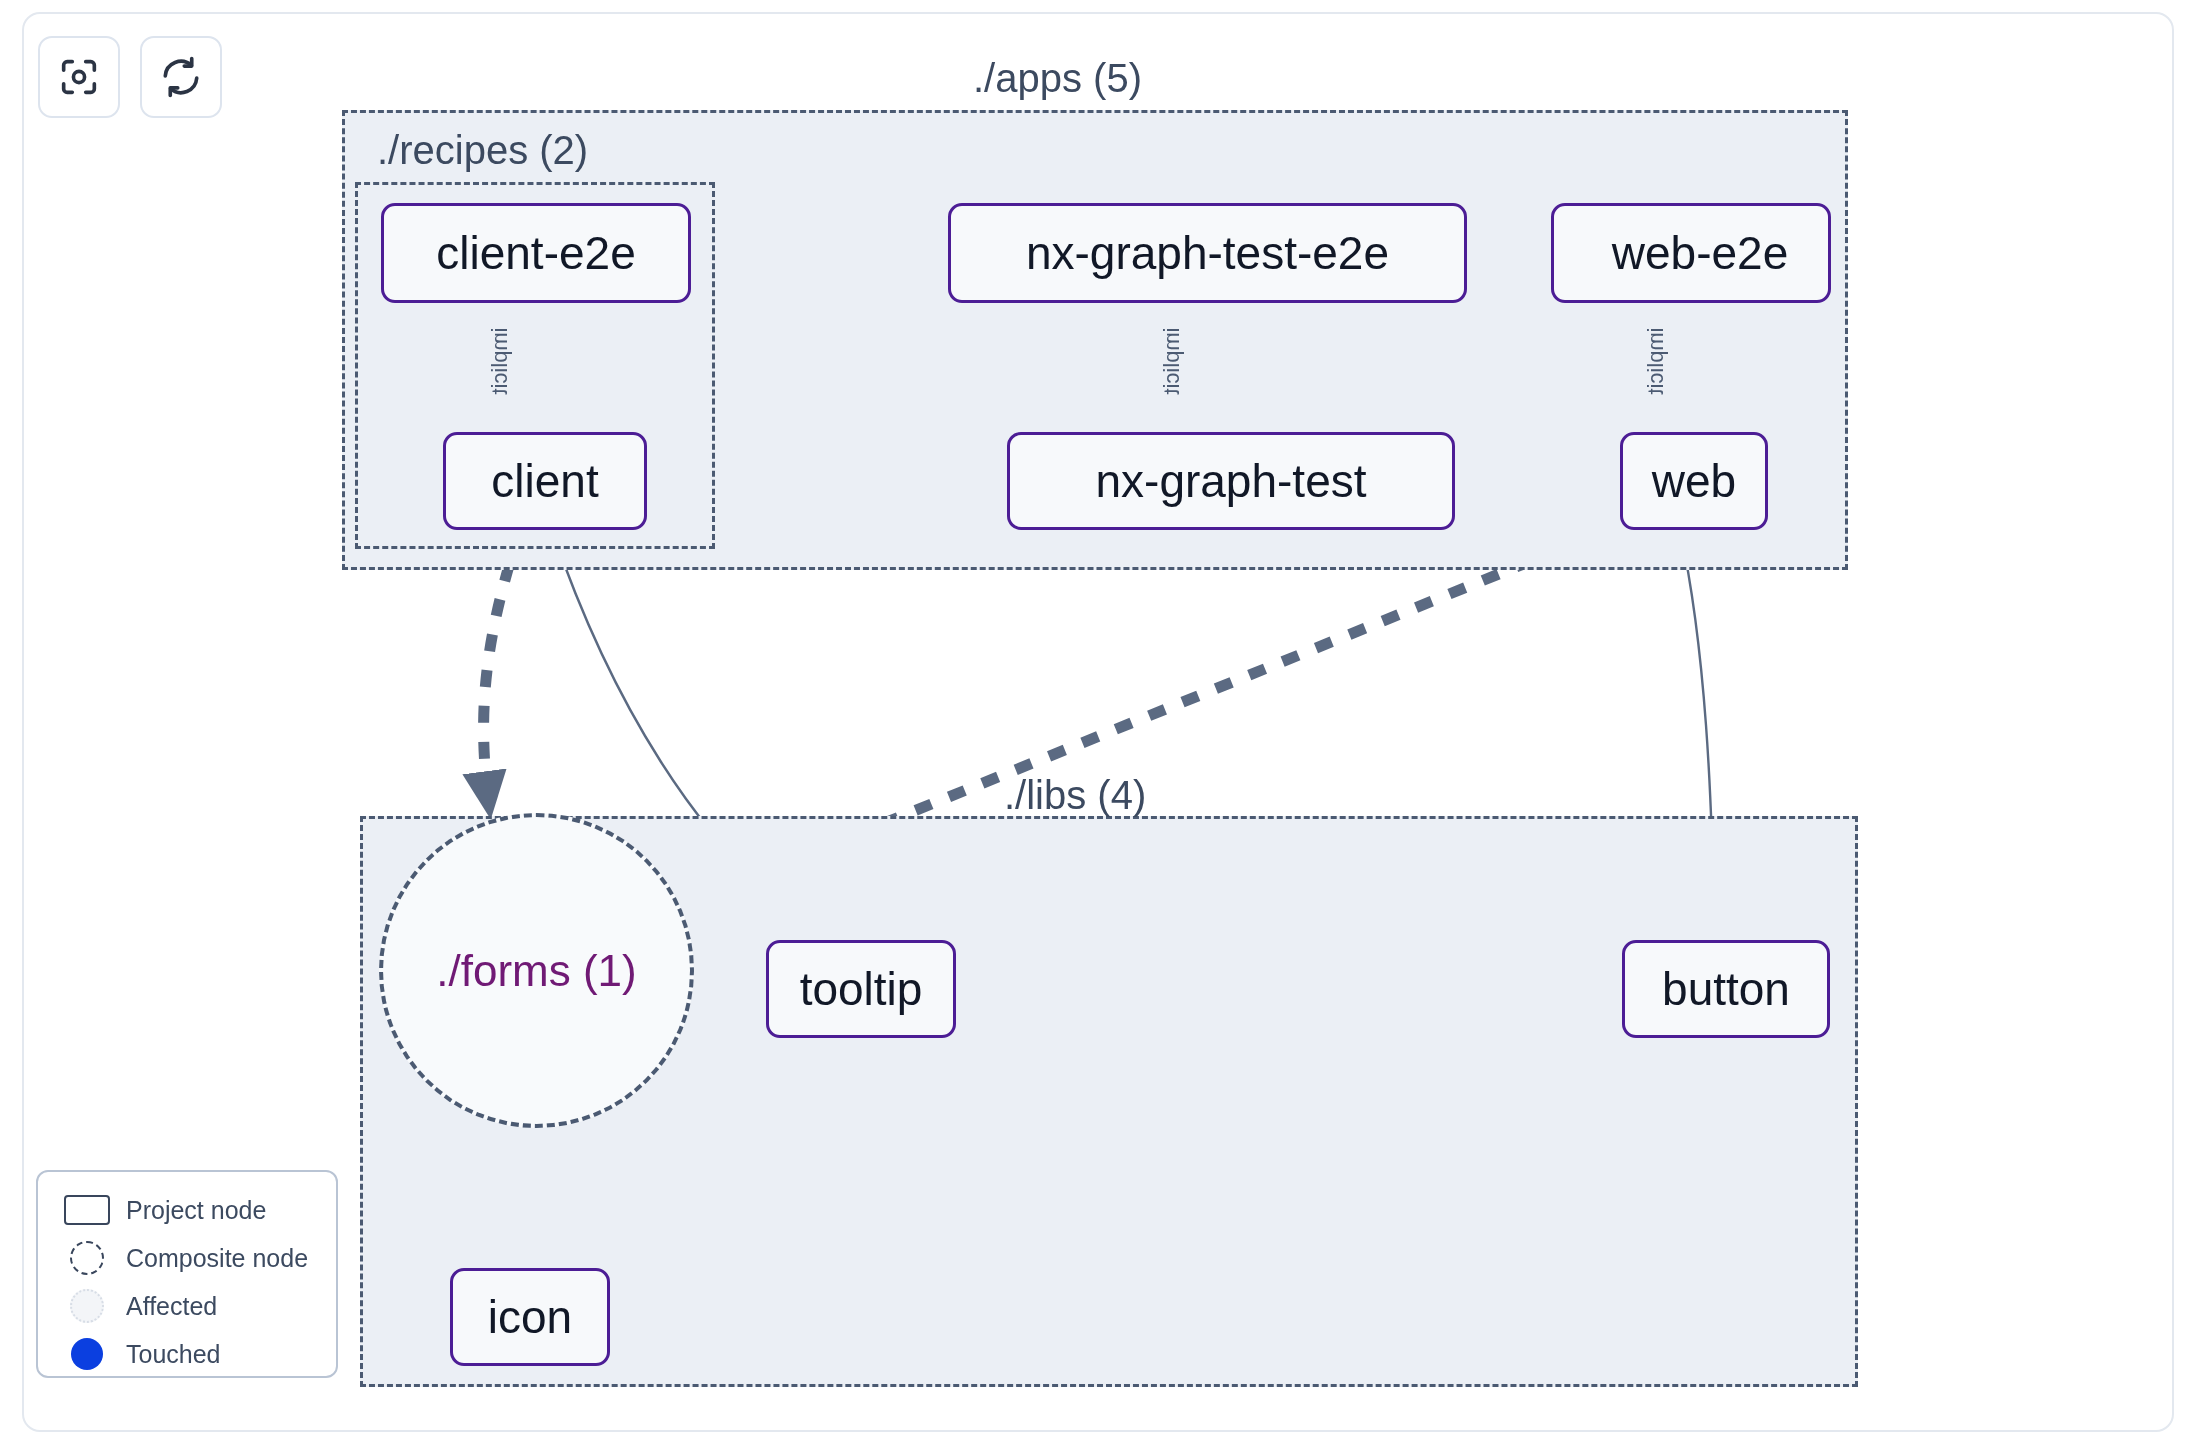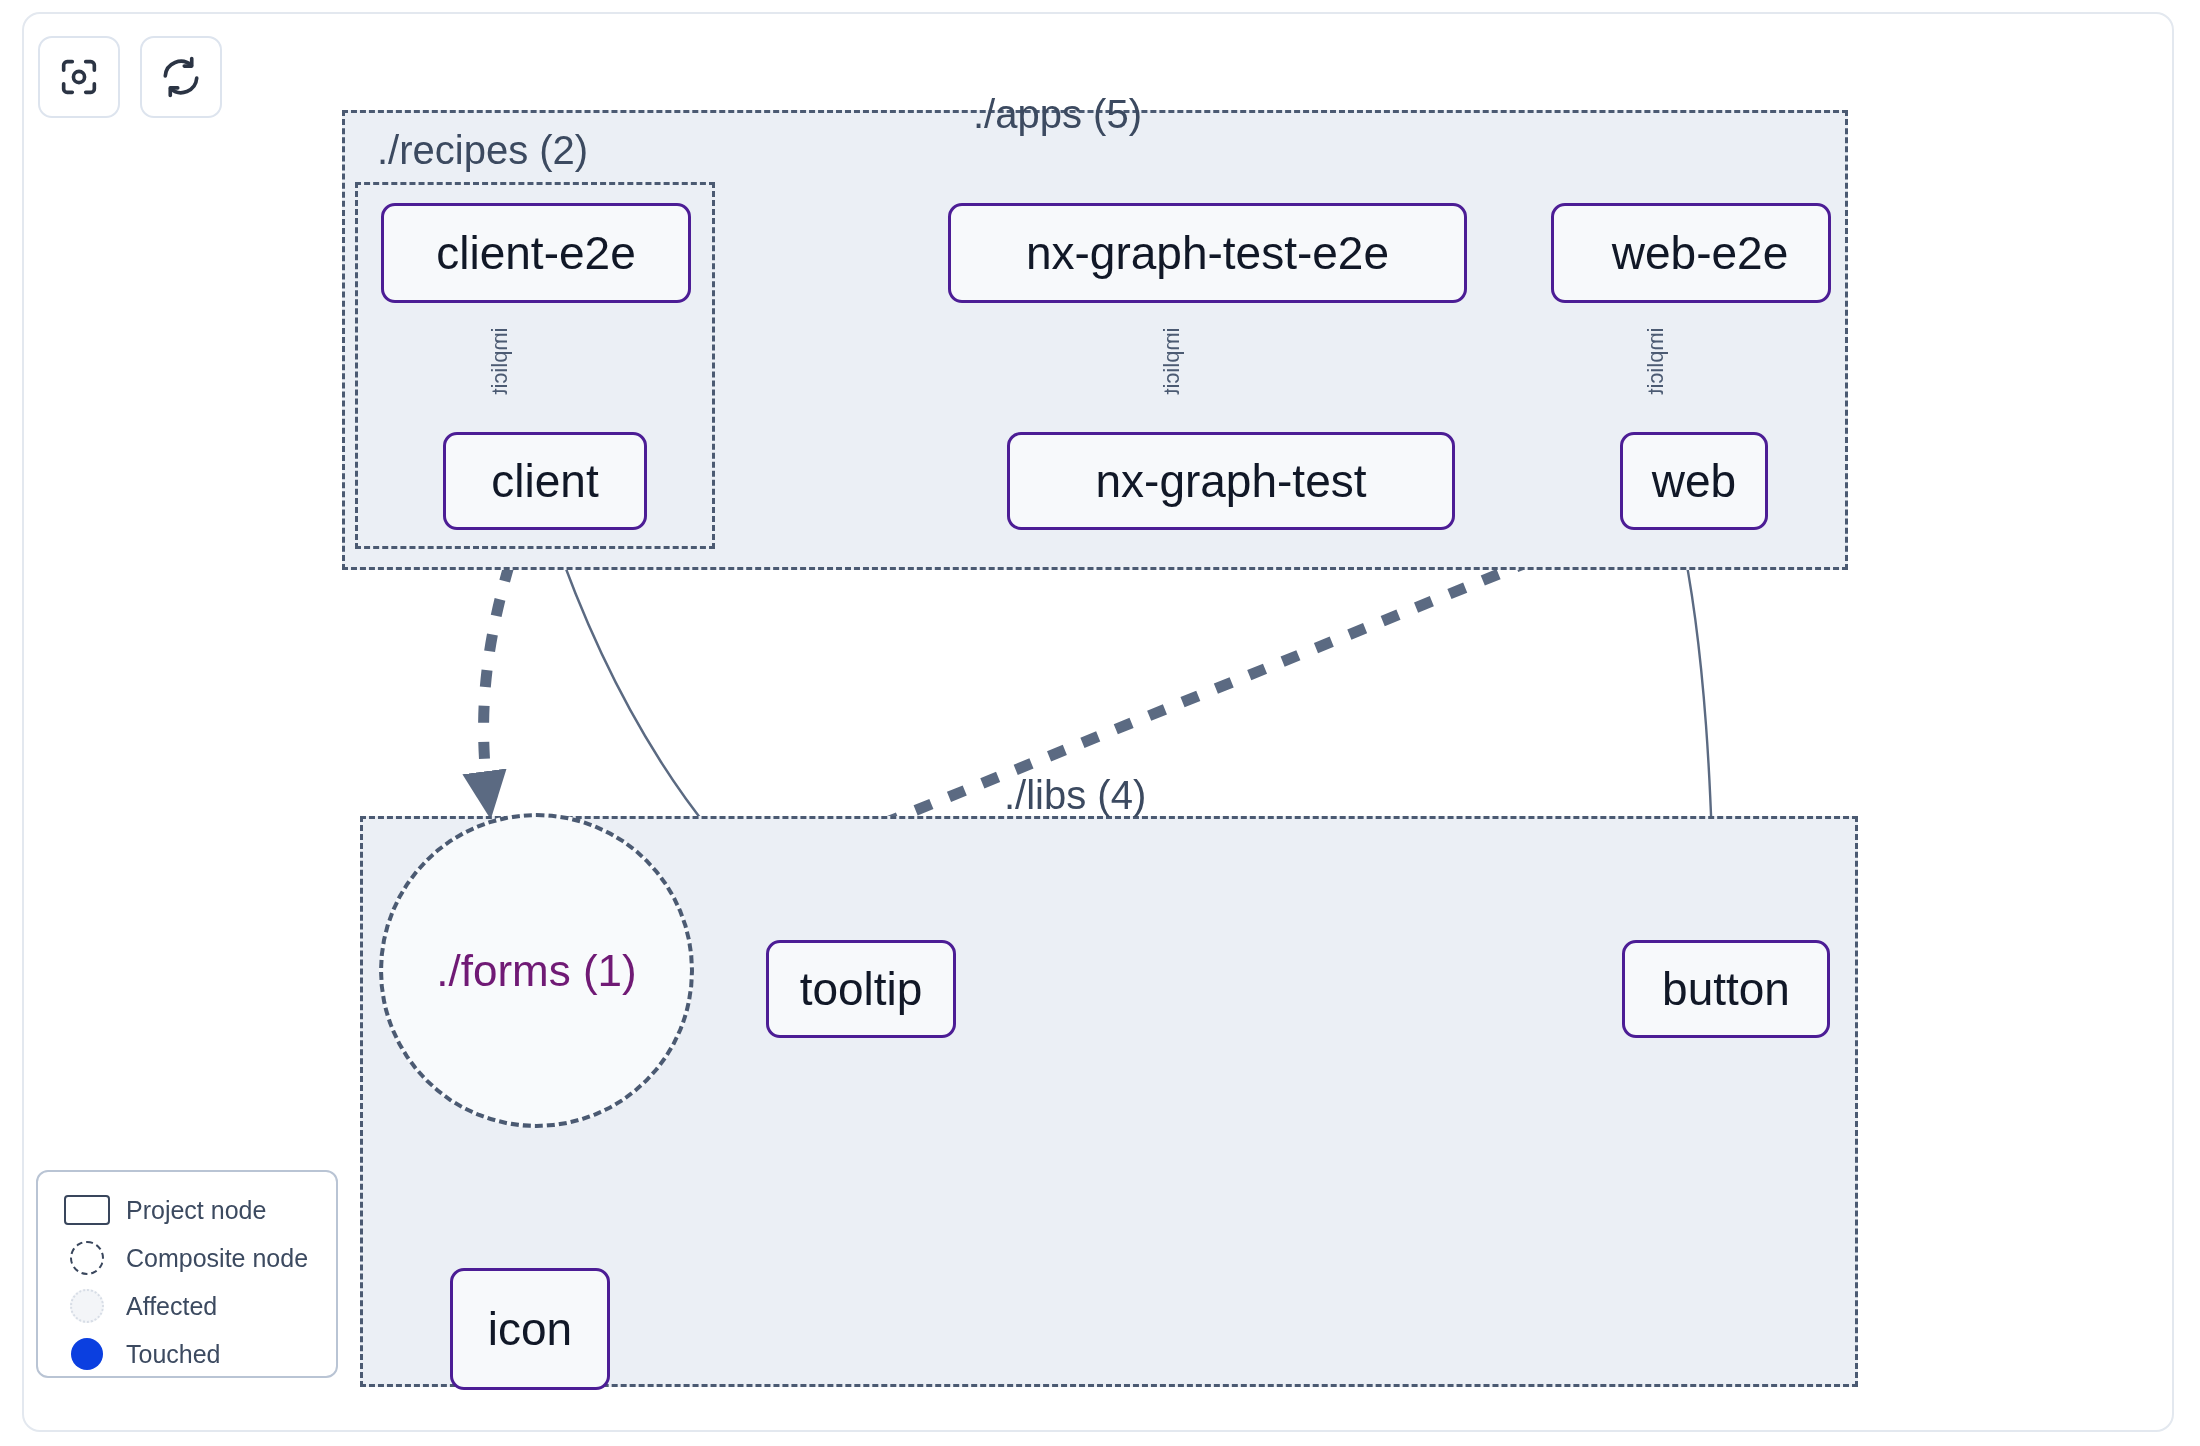--- a/index.html
+++ b/index.html
@@ -213,21 +213,21 @@
       </span>
     </div>
   </div>
 
   <div class="group-box" style="left:342px; top:110px; width:1506px; height:460px;"></div>
 
   <div class="group-box inner" style="left:355px; top:182px; width:360px; height:367px;"></div>
 
   <div class="group-box" style="left:360px; top:816px; width:1498px; height:571px;"></div>
 
-  <div class="group-label" style="left:973px; top:58px;margin-top:36px;">./apps (5)</div>
+  <div class="group-label" style="left:973px; top:58px;">./apps (5)</div>
 
   <div class="group-label" style="left:377px; top:130px;">./recipes (2)</div>
 
   <div class="group-label" style="left:1004px; top:775px;">./libs (4)</div>
 
   <svg id="graph-svg" viewBox="0 0 2200 1446">
     <defs>
       <marker id="ah-thin" viewBox="0 0 10 10" refX="8.5" refY="5" markerWidth="7.5" markerHeight="7.5" orient="auto-start-reverse">
         <path d="M 0 0 L 10 5 L 0 10 z" fill="#5b6a82"></path>
       </marker>
@@ -288,21 +288,21 @@
   </div>
 
   <div class="node" style="left:766px; top:940px; width:190px; height:98px;">
     <span class="node-label">tooltip</span>
   </div>
 
   <div class="node" style="left:1622px; top:940px; width:208px; height:98px;">
     <span class="node-label">button</span>
   </div>
 
-  <div class="node" style="left:450px; top:1268px; width:160px; height:122px;">
+  <div class="node" style="left:450px; top:1268px; width:160px; height:98px;">
     <span class="node-label">icon</span>
   </div>
 
   <div id="legend">
     <div class="legend-row">
       <span class="legend-swatch">
         <span class="sw-rect"></span>
       </span>
       <span class="legend-text">Project node</span>
     </div>

